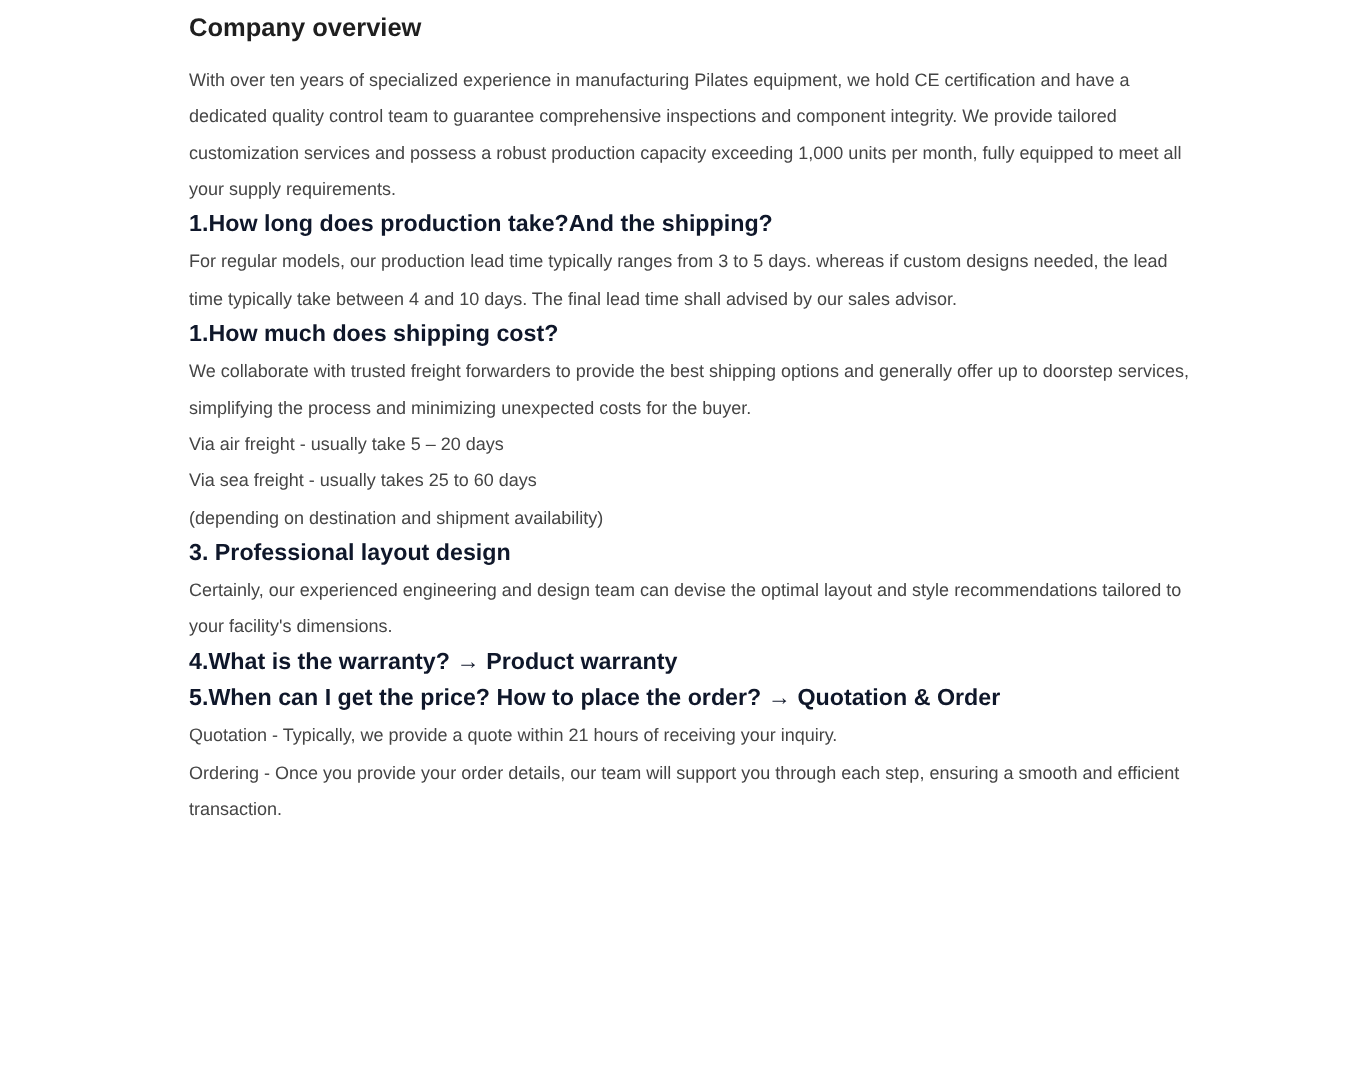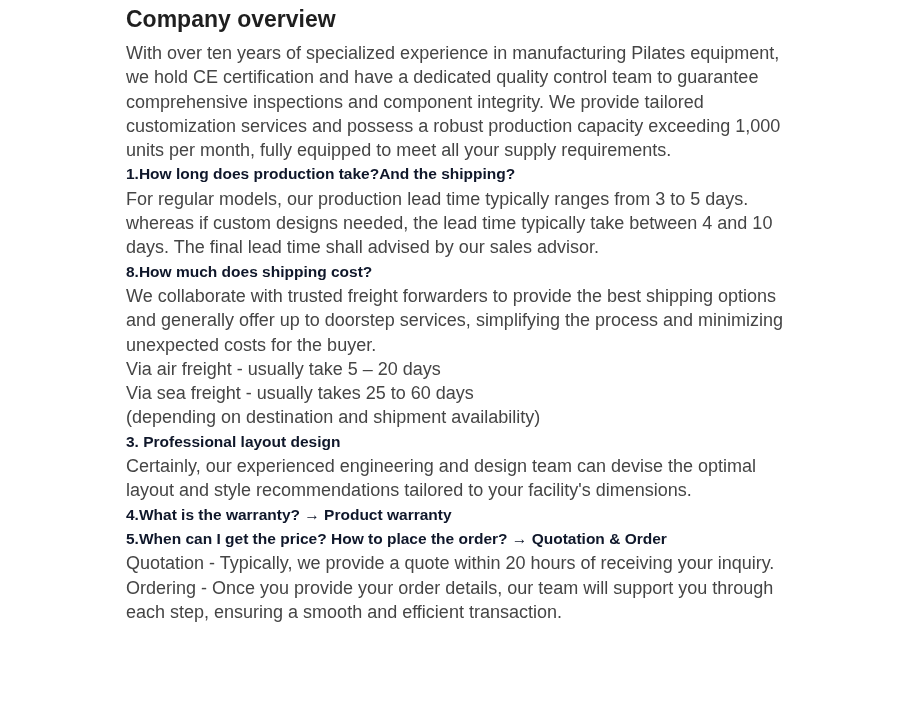--- a/index.html
+++ b/index.html
@@ -14,31 +14,31 @@
     font-family: "Liberation Sans", "DejaVu Sans", sans-serif;
     -webkit-font-smoothing: antialiased;
   }
   .content {
     position: absolute;
     left: 126px;
     top: 6px;
     width: 676px;
   }
   .section-title {
-    font-size: 23px;
+    font-size: 17px;
     line-height: 26px;
     font-weight: 700;
     color: #1f1f1f;
     margin: 0 0 9px 0;
   }
   .intro {
     margin: 0 0 17px 0;
   }
   p.body-text {
-    font-size: 18px;
+    font-size: 12px;
     line-height: 24.3px;
     color: #454545;
     margin: 0;
   }
   h3.question {
     font-size: 15.5px;
     line-height: 24.3px;
     font-weight: 700;
     color: #0f172a;
     margin: 0;
@@ -54,36 +54,36 @@
   <p class="body-text intro">With over ten years of specialized experience in manufacturing Pilates equipment, we hold CE certification and have a dedicated quality control team to guarantee comprehensive inspections and component integrity. We provide tailored customization services and possess a robust production capacity exceeding 1,000 units per month, fully equipped to meet all your supply requirements.</p>
 
   <div>
 
     <div>
       <h3 class="question">1.How long does production take?And the shipping?</h3>
       <p class="body-text">For regular models, our production lead time typically ranges from 3 to 5 days. whereas if custom designs needed, the lead time typically take between 4 and 10 days. The final lead time shall advised by our sales advisor.</p>
     </div>
 
     <div>
-      <h3 class="question">8.How much does shipping cost?</h3>
+      <h3 class="question">1.How much does shipping cost?</h3>
       <p class="body-text">We collaborate with trusted freight forwarders to provide the best shipping options and generally offer up to doorstep services, simplifying the process and minimizing unexpected costs for the buyer.</p>
       <p class="body-text">Via air freight - usually take 5 – 20 days</p>
       <p class="body-text">Via sea freight - usually takes 25 to 60 days</p>
       <p class="body-text">(depending on destination and shipment availability)</p>
     </div>
 
     <div>
       <h3 class="question">3. Professional layout design</h3>
       <p class="body-text">Certainly, our experienced engineering and design team can devise the optimal layout and style recommendations tailored to your facility's dimensions.</p>
     </div>
 
     <div>
       <h3 class="question">4.What is the warranty? → Product warranty</h3>
     </div>
 
     <div>
       <h3 class="question">5.When can I get the price? How to place the order? → Quotation &amp; Order</h3>
-      <p class="body-text">Quotation - Typically, we provide a quote within 20 hours of receiving your inquiry.</p>
+      <p class="body-text">Quotation - Typically, we provide a quote within 21 hours of receiving your inquiry.</p>
       <p class="body-text">Ordering - Once you provide your order details, our team will support you through each step, ensuring a smooth and efficient transaction.</p>
     </div>
 
   </div>
 </div>
 
 </body></html>

